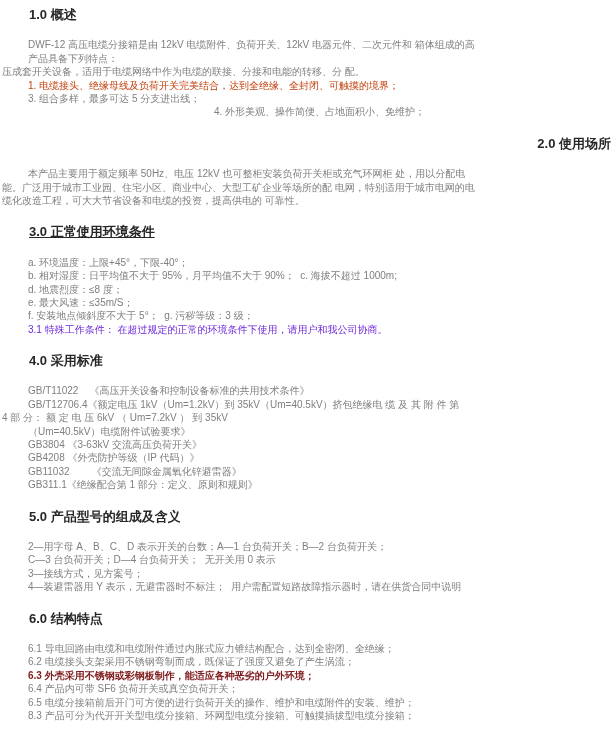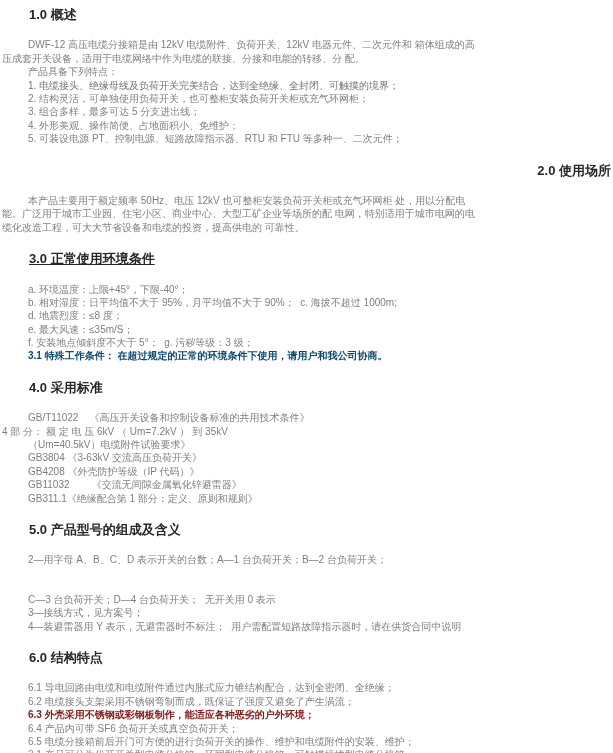--- a/index.html
+++ b/index.html
@@ -44,63 +44,62 @@
   }
 </style>
 </head>
 <body>
 
 <div class="page">
   <main id="doc-root">
       <section class="section">
         <h2 class="section-heading" style="color: rgb(39, 39, 39);">1.0 概述</h2>
         <div class="line indent" style="color: rgb(127, 127, 127);">DWF-12 高压电缆分接箱是由 12kV 电缆附件、负荷开关、12kV 电器元件、二次元件和 箱体组成的高</div>
+        <div class="line indent" style="color: rgb(127, 127, 127);">产品具备下列特点：</div>
         <div class="line" style="color: rgb(127, 127, 127);">压成套开关设备，适用于电缆网络中作为电缆的联接、分接和电能的转移、分 配。</div>
-        <div class="line indent" style="color: rgb(127, 127, 127);">产品具备下列特点：</div>
-        <div class="line indent" style="color: #737373;">1. 电缆接头、绝缘母线及负荷开关完美结合，达到全绝缘、全封闭、可触摸的境界；</div>
-        <div class="line indent" style="color: rgb(127, 127, 127);">2. 结构灵活，可单独使用负荷开关，也可整柜安装负荷开关柜或充气环网柜；</div>
+        <div class="line indent" style="color: #c2410c;">1. 电缆接头、绝缘母线及负荷开关完美结合，达到全绝缘、全封闭、可触摸的境界；</div>
         <div class="line indent" style="color: rgb(127, 127, 127);">3. 组合多样，最多可达 5 分支进出线；</div>
-        <div class="line indent" style="color: rgb(127, 127, 127);">4. 外形美观、操作简便、占地面积小、免维护；</div>
-        <div class="line indent" style="color: rgb(127, 127, 127);">5. 可装设电源 PT、控制电源、短路故障指示器、RTU 和 FTU 等多种一、二次元件；</div>
+        <div class="line indent" style="color: rgb(127, 127, 127); text-align: center;">4. 外形美观、操作简便、占地面积小、免维护；</div>
       </section>
       <section class="section">
         <h2 class="section-heading" style="color: rgb(39, 39, 39); text-align: right;">2.0 使用场所</h2>
         <div class="line indent" style="color: rgb(127, 127, 127);">本产品主要用于额定频率 50Hz、电压 12kV 也可整柜安装负荷开关柜或充气环网柜 处，用以分配电</div>
         <div class="line" style="color: rgb(127, 127, 127);">能。广泛用于城市工业园、住宅小区、商业中心、大型工矿企业等场所的配 电网，特别适用于城市电网的电</div>
         <div class="line" style="color: rgb(127, 127, 127);">缆化改造工程，可大大节省设备和电缆的投资，提高供电的 可靠性。</div>
       </section>
       <section class="section">
         <h2 class="section-heading" style="color: rgb(39, 39, 39); text-decoration: underline;">3.0 正常使用环境条件</h2>
         <div class="line indent" style="color: rgb(127, 127, 127);">a. 环境温度：上限+45°，下限-40°；</div>
         <div class="line indent" style="color: rgb(127, 127, 127);">b. 相对湿度：日平均值不大于 95%，月平均值不大于 90%；  c. 海拔不超过 1000m;</div>
         <div class="line indent" style="color: rgb(127, 127, 127);">d. 地震烈度：≤8 度；</div>
         <div class="line indent" style="color: rgb(127, 127, 127);">e. 最大风速：≤35m/S；</div>
         <div class="line indent" style="color: rgb(127, 127, 127);">f. 安装地点倾斜度不大于 5°；  g. 污秽等级：3 级；</div>
-        <div class="line indent" style="color: #0c4a6e; font-weight: bold;">3.1 特殊工作条件： 在超过规定的正常的环境条件下使用，请用户和我公司协商。</div>
+        <div class="line indent" style="color: #6d28d9;">3.1 特殊工作条件： 在超过规定的正常的环境条件下使用，请用户和我公司协商。</div>
       </section>
       <section class="section">
         <h2 class="section-heading" style="color: rgb(39, 39, 39);">4.0 采用标准</h2>
         <div class="line indent" style="color: rgb(127, 127, 127);">GB/T11022    《高压开关设备和控制设备标准的共用技术条件》</div>
+        <div class="line indent" style="color: rgb(127, 127, 127);">GB/T12706.4《额定电压 1kV（Um=1.2kV）到 35kV（Um=40.5kV）挤包绝缘电 缆 及 其 附 件 第</div>
         <div class="line" style="color: rgb(127, 127, 127);">4 部 分： 额 定 电 压 6kV （ Um=7.2kV ） 到 35kV</div>
         <div class="line indent" style="color: rgb(127, 127, 127);">（Um=40.5kV）电缆附件试验要求》</div>
         <div class="line indent" style="color: rgb(127, 127, 127);">GB3804 《3-63kV 交流高压负荷开关》</div>
         <div class="line indent" style="color: rgb(127, 127, 127);">GB4208 《外壳防护等级（IP 代码）》</div>
         <div class="line indent" style="color: rgb(127, 127, 127);">GB11032        《交流无间隙金属氧化锌避雷器》</div>
         <div class="line indent" style="color: rgb(127, 127, 127);">GB311.1《绝缘配合第 1 部分：定义、原则和规则》</div>
       </section>
       <section class="section">
         <h2 class="section-heading" style="color: rgb(39, 39, 39);">5.0 产品型号的组成及含义</h2>
         <div class="line indent" style="color: rgb(127, 127, 127);">2—用字母 A、B、C、D 表示开关的台数；A—1 台负荷开关；B—2 台负荷开关；</div>
-        <div class="line indent" style="color: rgb(127, 127, 127); margin-top: 26px;">C—3 台负荷开关；D—4 台负荷开关；  无开关用 0 表示</div>
+        <div class="line indent" style="color: rgb(127, 127, 127);">C—3 台负荷开关；D—4 台负荷开关；  无开关用 0 表示</div>
         <div class="line indent" style="color: rgb(127, 127, 127);">3—接线方式，见方案号；</div>
         <div class="line indent" style="color: rgb(127, 127, 127);">4—装避雷器用 Y 表示，无避雷器时不标注；  用户需配置短路故障指示器时，请在供货合同中说明</div>
       </section>
       <section class="section">
         <h2 class="section-heading" style="color: rgb(39, 39, 39);">6.0 结构特点</h2>
         <div class="line indent" style="color: rgb(127, 127, 127);">6.1 导电回路由电缆和电缆附件通过内胀式应力锥结构配合，达到全密闭、全绝缘；</div>
         <div class="line indent" style="color: rgb(127, 127, 127);">6.2 电缆接头支架采用不锈钢弯制而成，既保证了强度又避免了产生涡流；</div>
         <div class="line indent" style="color: #7f1d1d; font-weight: bold;">6.3 外壳采用不锈钢或彩钢板制作，能适应各种恶劣的户外环境；</div>
         <div class="line indent" style="color: rgb(127, 127, 127);">6.4 产品内可带 SF6 负荷开关或真空负荷开关；</div>
         <div class="line indent" style="color: rgb(127, 127, 127);">6.5 电缆分接箱前后开门可方便的进行负荷开关的操作、维护和电缆附件的安装、维护；</div>
-        <div class="line indent" style="color: rgb(127, 127, 127);">3.1 产品可分为代开开关型电缆分接箱、环网型电缆分接箱、可触摸插拔型电缆分接箱；</div>
+        <div class="line indent" style="color: rgb(127, 127, 127);">8.3 产品可分为代开开关型电缆分接箱、环网型电缆分接箱、可触摸插拔型电缆分接箱；</div>
       </section>
     </main>
 </div>
 
 </body></html>

